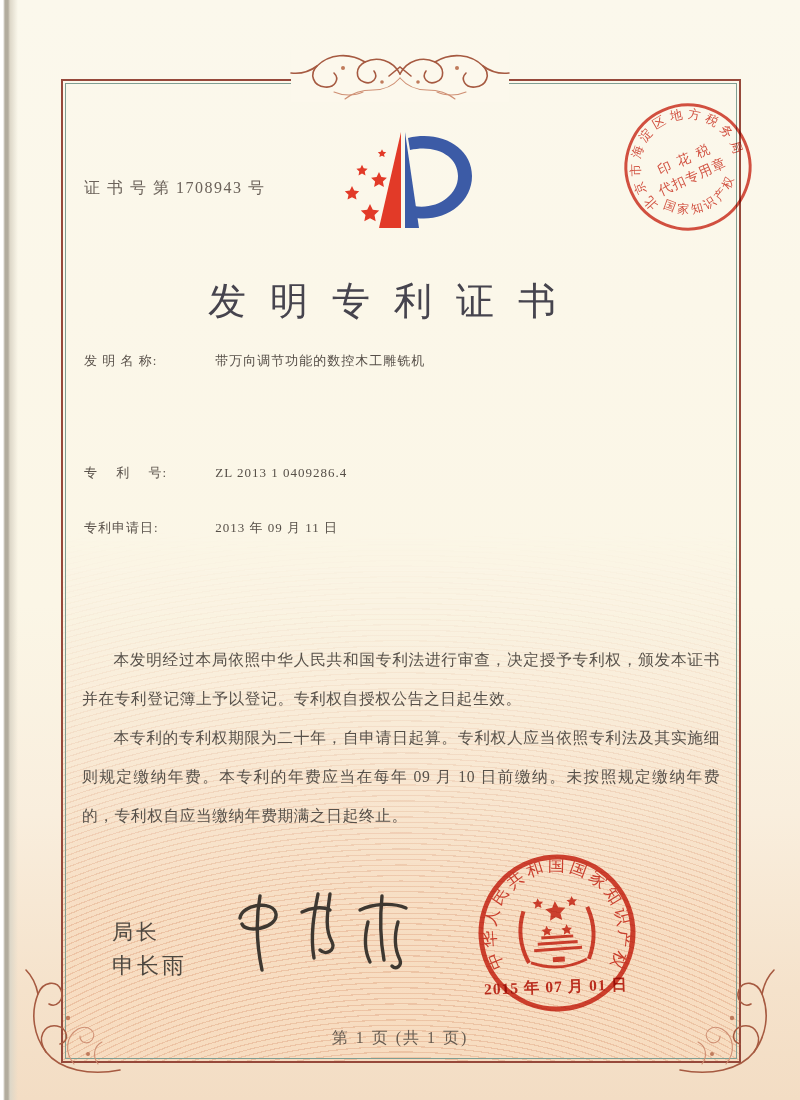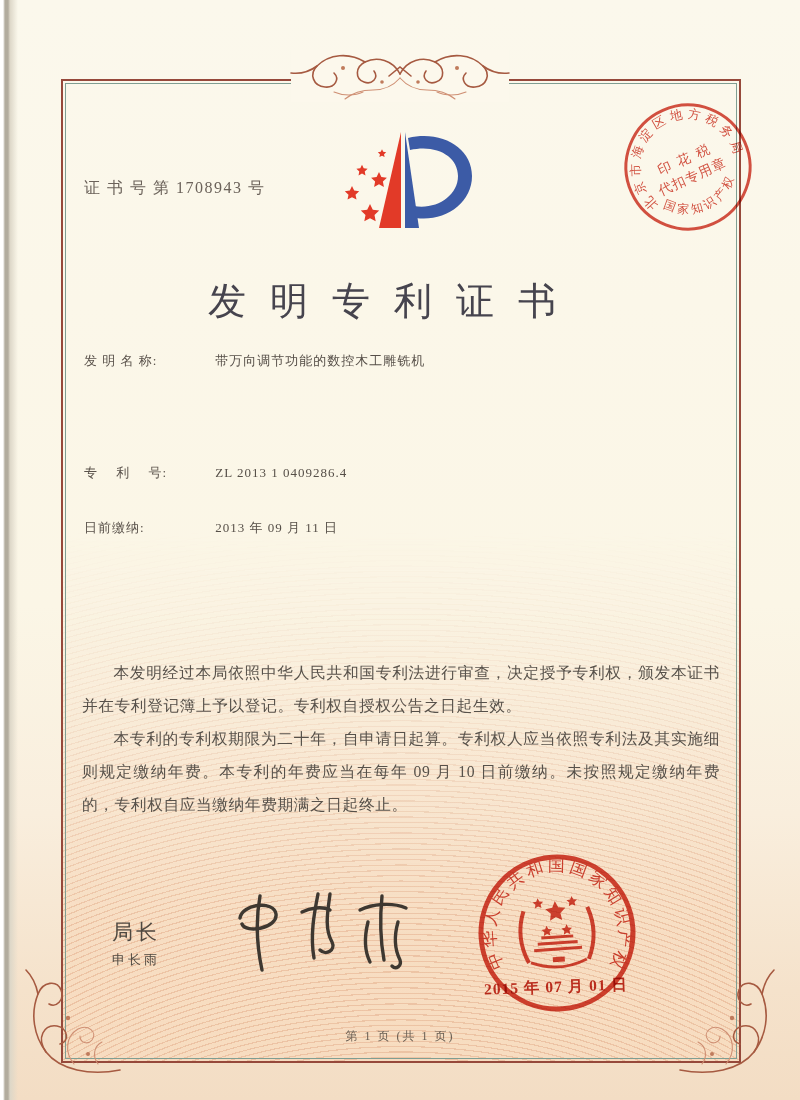--- a/index.html
+++ b/index.html
@@ -55,46 +55,46 @@
     font-size:38px;font-weight:500;color:#46444e;
     letter-spacing:24px;padding-left:24px;box-sizing:border-box;margin-top:30px;
   }
   .field-row{position:absolute;left:84px;font-size:13px;color:#5a524b;white-space:nowrap;}
   .field-label{display:inline-block;min-width:128px;letter-spacing:1px;}
   .field-value{letter-spacing:1px;color:#564f48;}
   .row-0{top:352px}.row-1{top:409px}.row-2{top:464px}
   .row-3{top:519px}.row-4{top:574px}.row-5{top:629px}
 
   .body-text{
-    position:absolute;left:82px;top:656px;width:638px;
-    font-size:15.7px;line-height:33px;color:#57514a;
+    position:absolute;left:82px;top:640px;width:638px;
+    font-size:15.7px;line-height:39px;color:#57514a;
     text-align:justify;letter-spacing:0.6px;
   }
   .body-text p{margin:0;text-indent:2em;}
 
   .sig-title{position:absolute;left:112px;top:918px;font-size:21px;letter-spacing:3px;color:#4e4840;}
-  .sig-name{position:absolute;left:112px;top:951px;font-size:13px;letter-spacing:3px;color:#4e4840;}
+  .sig-name{position:absolute;left:112px;top:951px;font-size:22px;letter-spacing:3px;color:#4e4840;}
   .sig-svg{position:absolute;left:222px;top:882px;width:212px;height:104px;}
   .sig-stroke{fill:none;stroke:#3e3831;stroke-width:3.4;stroke-linecap:round;stroke-linejoin:round;}
 
   .seal-main{position:absolute;left:457px;top:833px;width:200px;height:200px;
     mix-blend-mode:multiply;opacity:.93;transform:rotate(-4deg);}
   .seal-date{
     position:absolute;left:468px;top:977px;width:176px;text-align:center;
     font-size:15.5px;letter-spacing:1px;color:#c23527;font-weight:bold;
     transform:rotate(-2deg);mix-blend-mode:multiply;
   }
   .seal-tax{position:absolute;left:612px;top:91px;width:152px;height:152px;
     transform:rotate(-24deg);mix-blend-mode:multiply;opacity:.88;}
   .seal-red{stroke:#d03a2b;fill:none;}
   .seal-text{fill:#cf3a2b;}
 
   .footer{
     position:absolute;left:0;top:1028px;width:800px;text-align:center;
-    font-size:12px;letter-spacing:2px;color:#675c51;
+    font-size:16px;letter-spacing:2px;color:#675c51;
   }
 </style>
 </head>
 <body>
 
 <div class="page">
 
   <div class="watermark"></div>
 
   <div class="frame"></div>
@@ -162,21 +162,21 @@
 
   <div class="field-row row-0">
     <span class="field-label">发 明 名 称:</span>
     <span class="field-value">带万向调节功能的数控木工雕铣机</span>
   </div>
   <div class="field-row row-2">
     <span class="field-label">专　 利　 号:</span>
     <span class="field-value">ZL 2013 1 0409286.4</span>
   </div>
   <div class="field-row row-3">
-    <span class="field-label">日前缴纳:</span>
+    <span class="field-label">专利申请日:</span>
     <span class="field-value">2013 年 09 月 11 日</span>
   </div>
 
   <div class="body-text">
     <p>本发明经过本局依照中华人民共和国专利法进行审查，决定授予专利权，颁发本证书并在专利登记簿上予以登记。专利权自授权公告之日起生效。</p>
     <p>本专利的专利权期限为二十年，自申请日起算。专利权人应当依照专利法及其实施细则规定缴纳年费。本专利的年费应当在每年 09 月 10 日前缴纳。未按照规定缴纳年费的，专利权自应当缴纳年费期满之日起终止。</p>
   </div>
 
   <div class="sig-title">局长</div>
   <div class="sig-name">申长雨</div>

